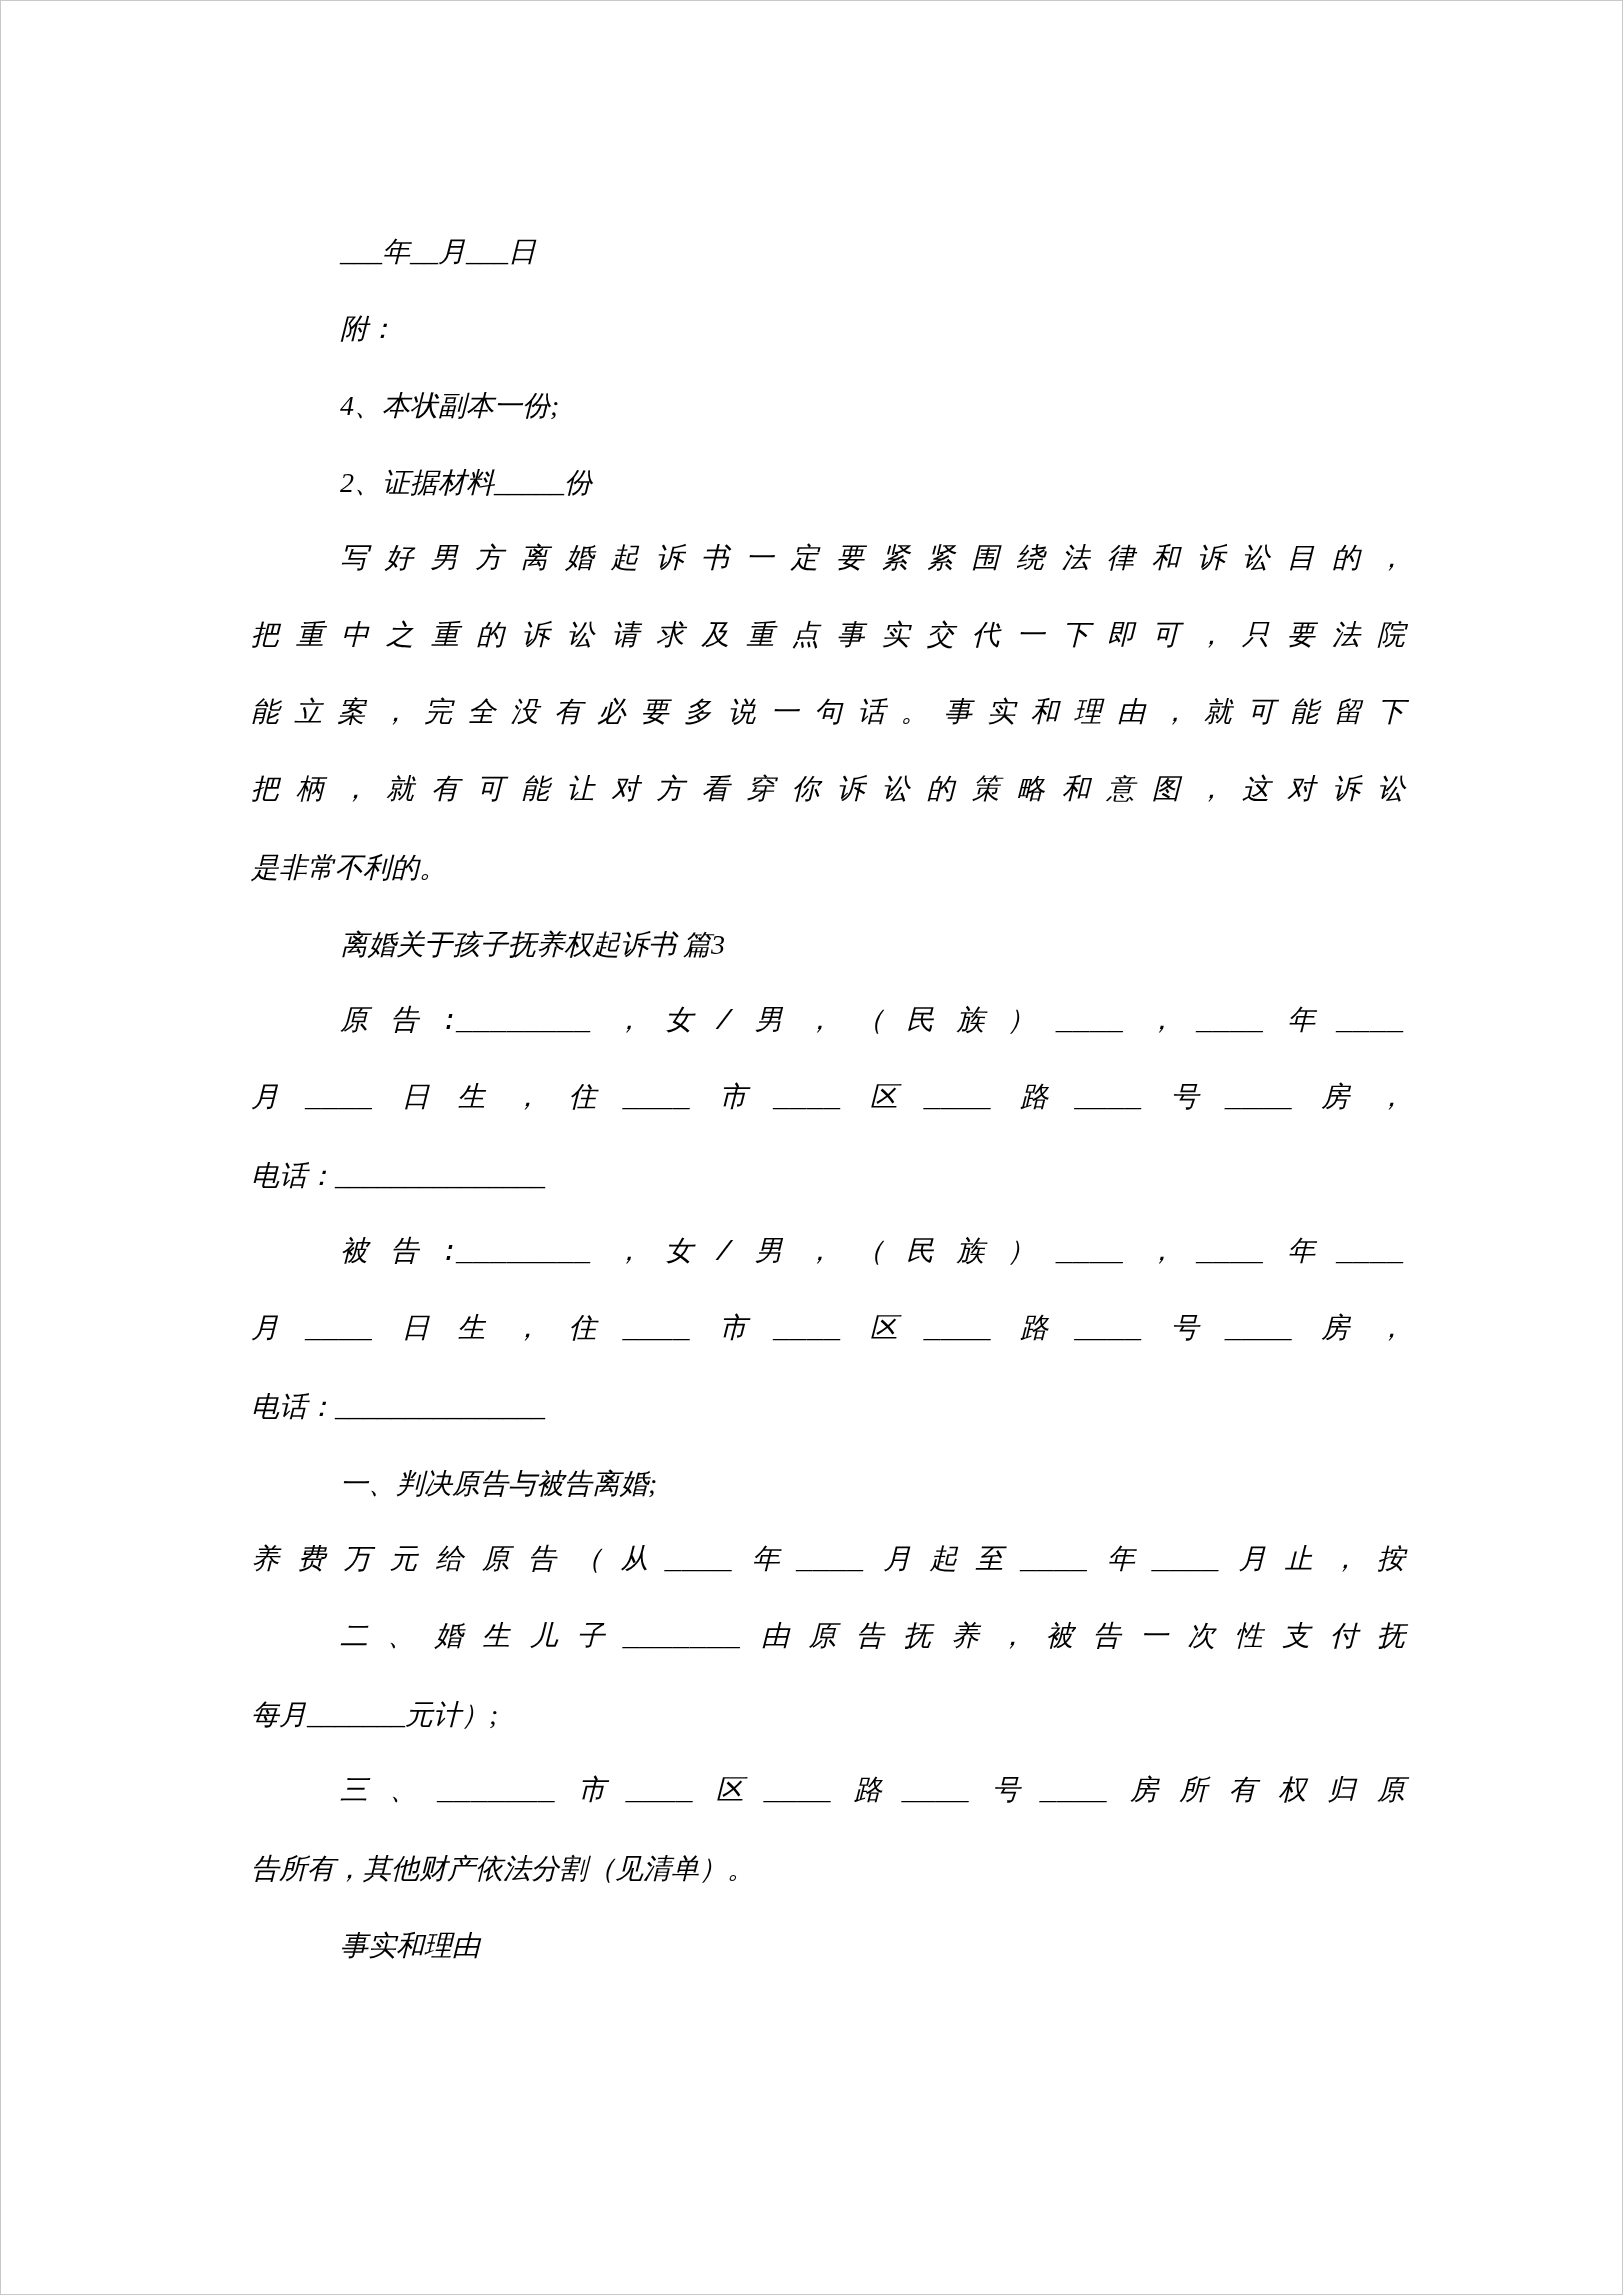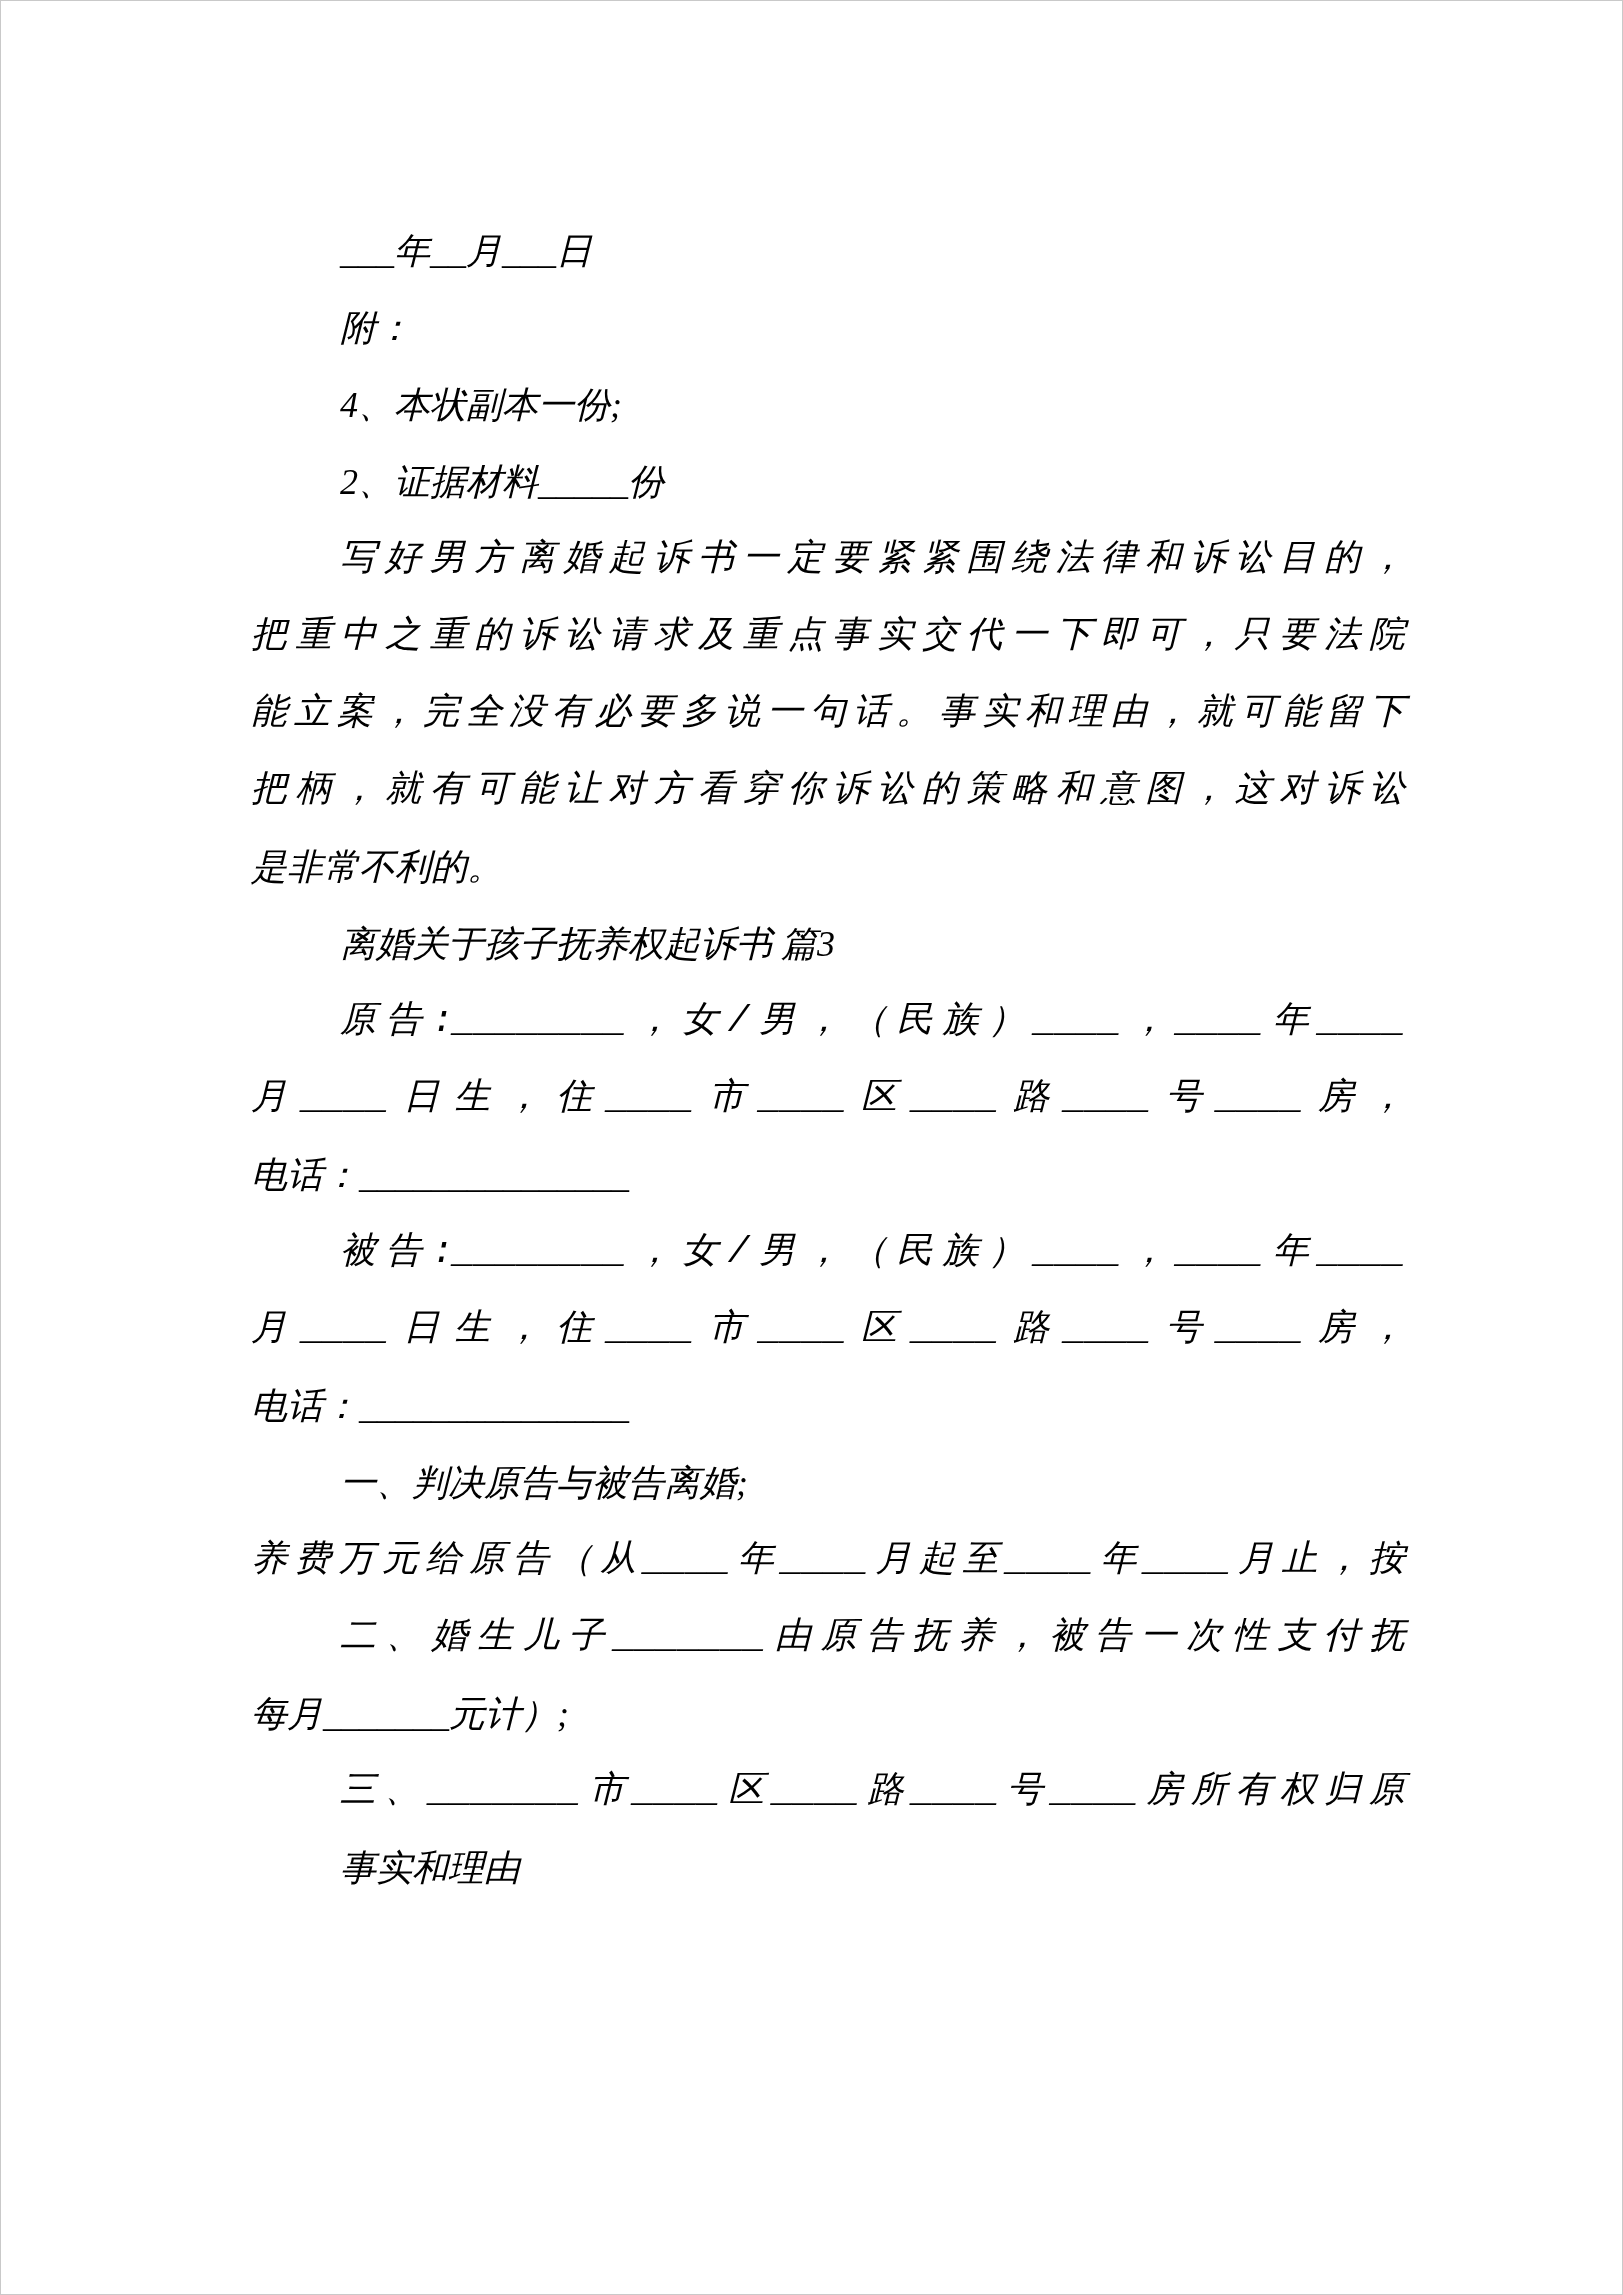--- a/index.html
+++ b/index.html
@@ -16,21 +16,21 @@
     border: 1.1px solid #c9c9c9;
     overflow: hidden;
   }
   .doc-body {
     position: absolute;
     left: 250px;
     top: 212px;
     width: 1154px;
     font-family: "Liberation Serif", "DejaVu Serif", serif;
     font-style: italic;
-    font-size: 36px;
+    font-size: 28px;
     line-height: 77px;
     color: #000000;
     letter-spacing: 0;
   }
   .doc-line {
     min-height: 77px;
     white-space: normal;
     text-align: left;
   }
   .doc-line.indent {
@@ -61,16 +61,17 @@
       <div class="doc-line justify">月____日生，住____市____区____路____号____房，</div>
       <div class="doc-line">电话：_______________</div>
       <div class="doc-line indent justify">被告:________，女/男，（民族）____，____年____</div>
       <div class="doc-line justify">月____日生，住____市____区____路____号____房，</div>
       <div class="doc-line">电话：_______________</div>
       <div class="doc-line indent">一、判决原告与被告离婚;</div>
       <div class="doc-line justify">养费万元给原告（从____年____月起至____年____月止，按</div>
       <div class="doc-line indent justify">二、婚生儿子_______由原告抚养，被告一次性支付抚</div>
       <div class="doc-line">每月_______元计）;</div>
       <div class="doc-line indent justify">三、_______市____区____路____号____房所有权归原</div>
+      <div class="doc-line">告所有，其他财产依法分割（见清单）。</div>
       <div class="doc-line indent">事实和理由</div>
     </div>
 </div>
 
 
 </body></html>

